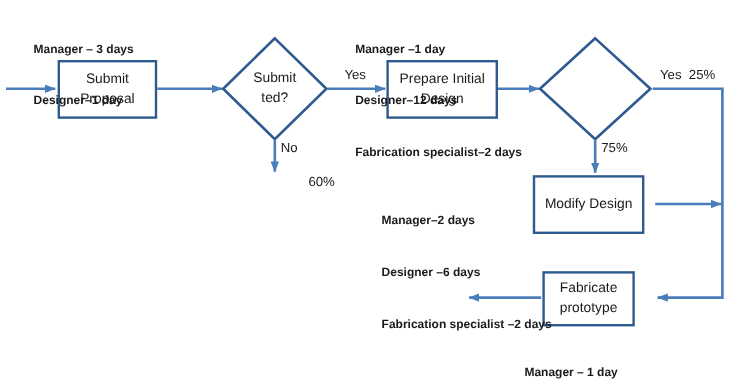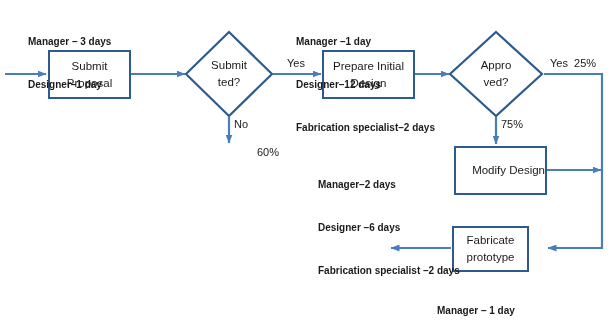--- a/index.html
+++ b/index.html
@@ -94,38 +94,34 @@
   <div class="node proc-box" style="left:48px; top:50px; width:83px; height:49px;">
     <span style="white-space:pre-line">Submit
 Proposal</span>
   </div>
 
   <div class="node proc-box" style="left:322px; top:50px; width:93px; height:49px;">
     <span style="white-space:pre-line">Prepare Initial
 Design</span>
   </div>
 
-  <div class="node proc-box" style="left:454px; top:146px; width:93px; height:49px;justify-content:flex-end;">
+  <div class="node proc-box" style="left:444px; top:146px; width:93px; height:49px;">
     <span style="white-space:pre-line">Modify Design</span>
   </div>
 
   <div class="node proc-box" style="left:452px; top:226px; width:77px; height:46px;">
     <span style="white-space:pre-line">Fabricate
 prototype</span>
   </div>
 
   <div class="node diamond-label" style="left:196px; top:52px; width:66px; height:44px;">
     <span style="white-space:pre-line">Submit
 ted?</span>
   </div>
 
-  <div class="node diamond-label" style="left:463px; top:52px; width:66px; height:44px;">
-    <span style="white-space:pre-line">Appro
-ved?</span>
-  </div>
 
   <div class="ann" style="left:28px; top:7px;">
     <div>Manager – 3 days</div>
     <div>Designer–1 day</div>
   </div>
 
   <div class="ann" style="left:296px; top:7px;">
     <div>Manager –1 day</div>
     <div>Designer–12 days</div>
     <div>Fabrication specialist–2 days</div>

